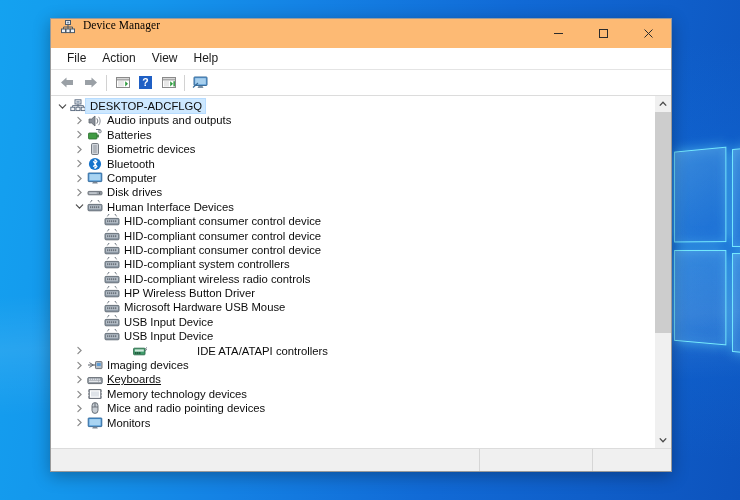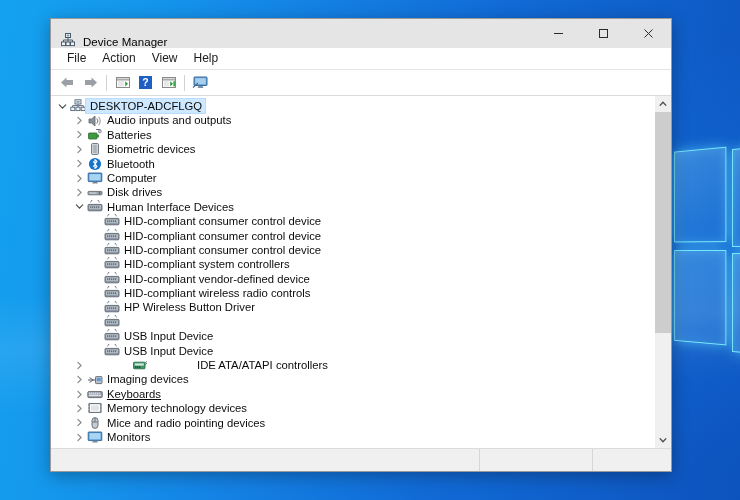--- a/index.html
+++ b/index.html
@@ -54,24 +54,25 @@
     border: 1px solid #9a9a9a;
     box-shadow: 0 4px 16px rgba(0,0,0,0.30);
     display: flex; flex-direction: column;
     font-size: 11px;
     color: #000;
   }
 
   
   #titlebar {
     height: 29px;
-    background: #e5e5e5;
-    display: flex; align-items: flex-end;
+    background: #fdba74;
+    display: flex; align-items: flex-start;
     flex: 0 0 auto;
     position: relative;
+    font-family: Liberation Serif, serif;
   }
   #titlebar-icon { margin-left: 9px; width: 16px; height: 16px; display:block; }
   #titlebar-title {
     margin-left: 7px;
     font-size: 11.5px;
     color: #000;
     letter-spacing: 0.05px;
   }
   #window-controls { position: absolute; right: 0; top: 0; height: 29px; display: flex; }
   .wctl {
@@ -499,36 +500,20 @@
                 <rect x="1" y="4.4" width="14" height="6.4" rx="1" fill="#8e9aa6" stroke="#5c6670" stroke-width="0.9"></rect>
                 <rect x="2.2" y="5.6" width="11.6" height="3.2" fill="#c3cbd3"></rect>
                 <rect x="3" y="6.2" width="1.4" height="2" fill="#6b747e"></rect>
                 <rect x="5" y="6.2" width="1.4" height="2" fill="#6b747e"></rect>
                 <rect x="7" y="6.2" width="1.4" height="2" fill="#6b747e"></rect>
                 <rect x="9" y="6.2" width="1.4" height="2" fill="#6b747e"></rect>
                 <rect x="11" y="6.2" width="1.4" height="2" fill="#6b747e"></rect>
                 <path d="M3.4 2.4 A4.8 4.8 0 0 1 12.6 2.4" stroke="#6b747e" stroke-width="0.9" fill="none"></path>
               </svg>
             </span>
-            <span class="row-label">HID-compliant vendor-defined device</span>
-          </div>
-          <div class="row" style="padding-left: 38px;">
-            <span class="twisty"></span>
-            <span class="row-icon">
-              <svg width="16" height="14" viewBox="0 0 16 14">
-                <rect x="1" y="4.4" width="14" height="6.4" rx="1" fill="#8e9aa6" stroke="#5c6670" stroke-width="0.9"></rect>
-                <rect x="2.2" y="5.6" width="11.6" height="3.2" fill="#c3cbd3"></rect>
-                <rect x="3" y="6.2" width="1.4" height="2" fill="#6b747e"></rect>
-                <rect x="5" y="6.2" width="1.4" height="2" fill="#6b747e"></rect>
-                <rect x="7" y="6.2" width="1.4" height="2" fill="#6b747e"></rect>
-                <rect x="9" y="6.2" width="1.4" height="2" fill="#6b747e"></rect>
-                <rect x="11" y="6.2" width="1.4" height="2" fill="#6b747e"></rect>
-                <path d="M3.4 2.4 A4.8 4.8 0 0 1 12.6 2.4" stroke="#6b747e" stroke-width="0.9" fill="none"></path>
-              </svg>
-            </span>
             <span class="row-label">HID-compliant wireless radio controls</span>
           </div>
           <div class="row" style="padding-left: 38px;">
             <span class="twisty"></span>
             <span class="row-icon">
               <svg width="16" height="14" viewBox="0 0 16 14">
                 <rect x="1" y="4.4" width="14" height="6.4" rx="1" fill="#8e9aa6" stroke="#5c6670" stroke-width="0.9"></rect>
                 <rect x="2.2" y="5.6" width="11.6" height="3.2" fill="#c3cbd3"></rect>
                 <rect x="3" y="6.2" width="1.4" height="2" fill="#6b747e"></rect>
                 <rect x="5" y="6.2" width="1.4" height="2" fill="#6b747e"></rect>
@@ -547,20 +532,21 @@
                 <rect x="1" y="4.4" width="14" height="6.4" rx="1" fill="#8e9aa6" stroke="#5c6670" stroke-width="0.9"></rect>
                 <rect x="2.2" y="5.6" width="11.6" height="3.2" fill="#c3cbd3"></rect>
                 <rect x="3" y="6.2" width="1.4" height="2" fill="#6b747e"></rect>
                 <rect x="5" y="6.2" width="1.4" height="2" fill="#6b747e"></rect>
                 <rect x="7" y="6.2" width="1.4" height="2" fill="#6b747e"></rect>
                 <rect x="9" y="6.2" width="1.4" height="2" fill="#6b747e"></rect>
                 <rect x="11" y="6.2" width="1.4" height="2" fill="#6b747e"></rect>
                 <path d="M3.4 2.4 A4.8 4.8 0 0 1 12.6 2.4" stroke="#6b747e" stroke-width="0.9" fill="none"></path>
               </svg>
             </span>
+            <span class="row-label">Microsoft Hardware USB Mouse</span>
           </div>
           <div class="row" style="padding-left: 38px;">
             <span class="twisty"></span>
             <span class="row-icon">
               <svg width="16" height="14" viewBox="0 0 16 14">
                 <rect x="1" y="4.4" width="14" height="6.4" rx="1" fill="#8e9aa6" stroke="#5c6670" stroke-width="0.9"></rect>
                 <rect x="2.2" y="5.6" width="11.6" height="3.2" fill="#c3cbd3"></rect>
                 <rect x="3" y="6.2" width="1.4" height="2" fill="#6b747e"></rect>
                 <rect x="5" y="6.2" width="1.4" height="2" fill="#6b747e"></rect>
                 <rect x="7" y="6.2" width="1.4" height="2" fill="#6b747e"></rect>

